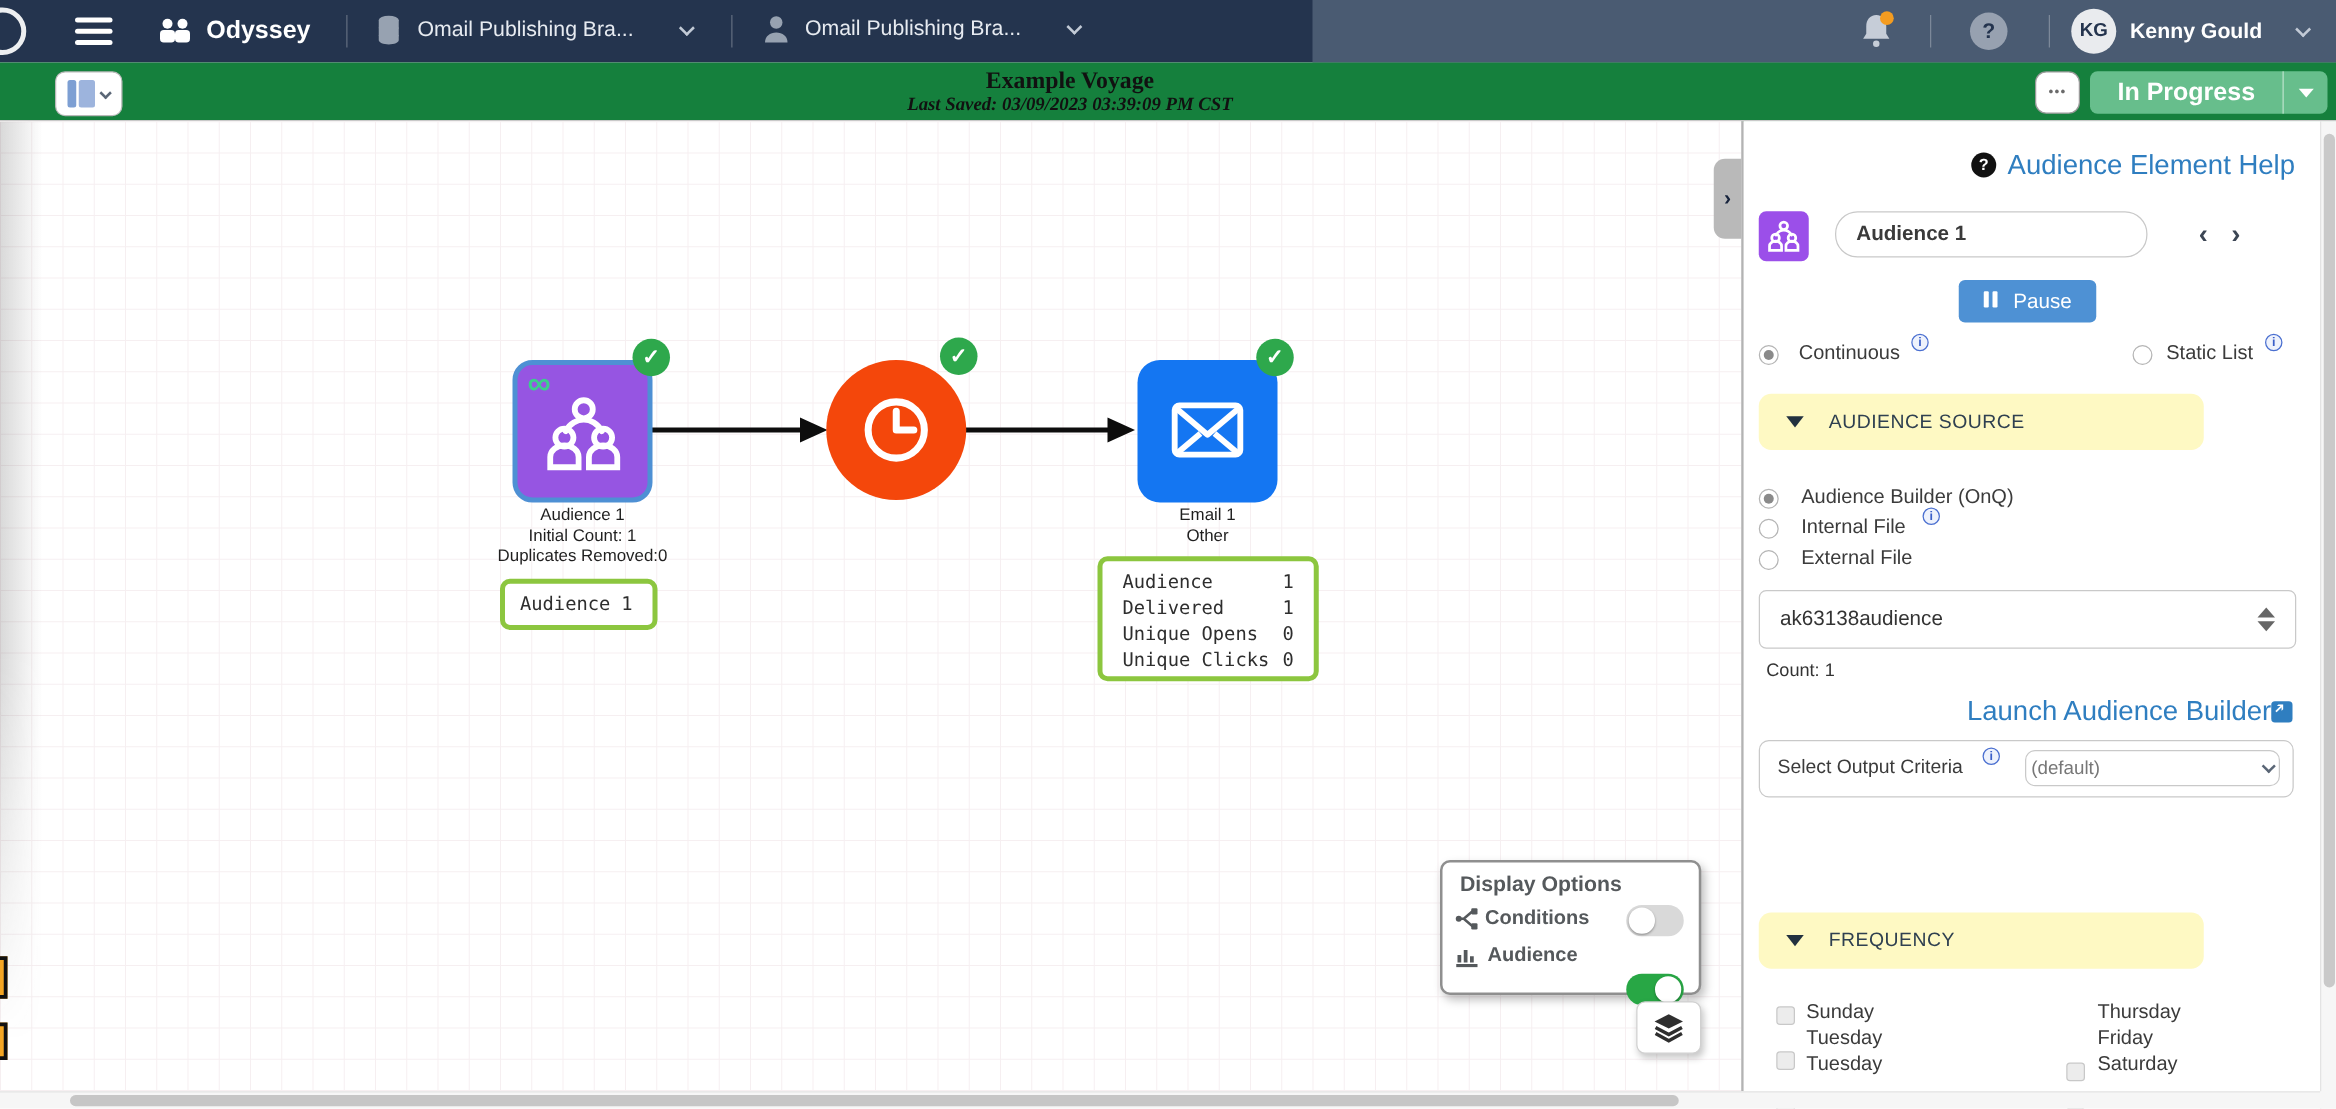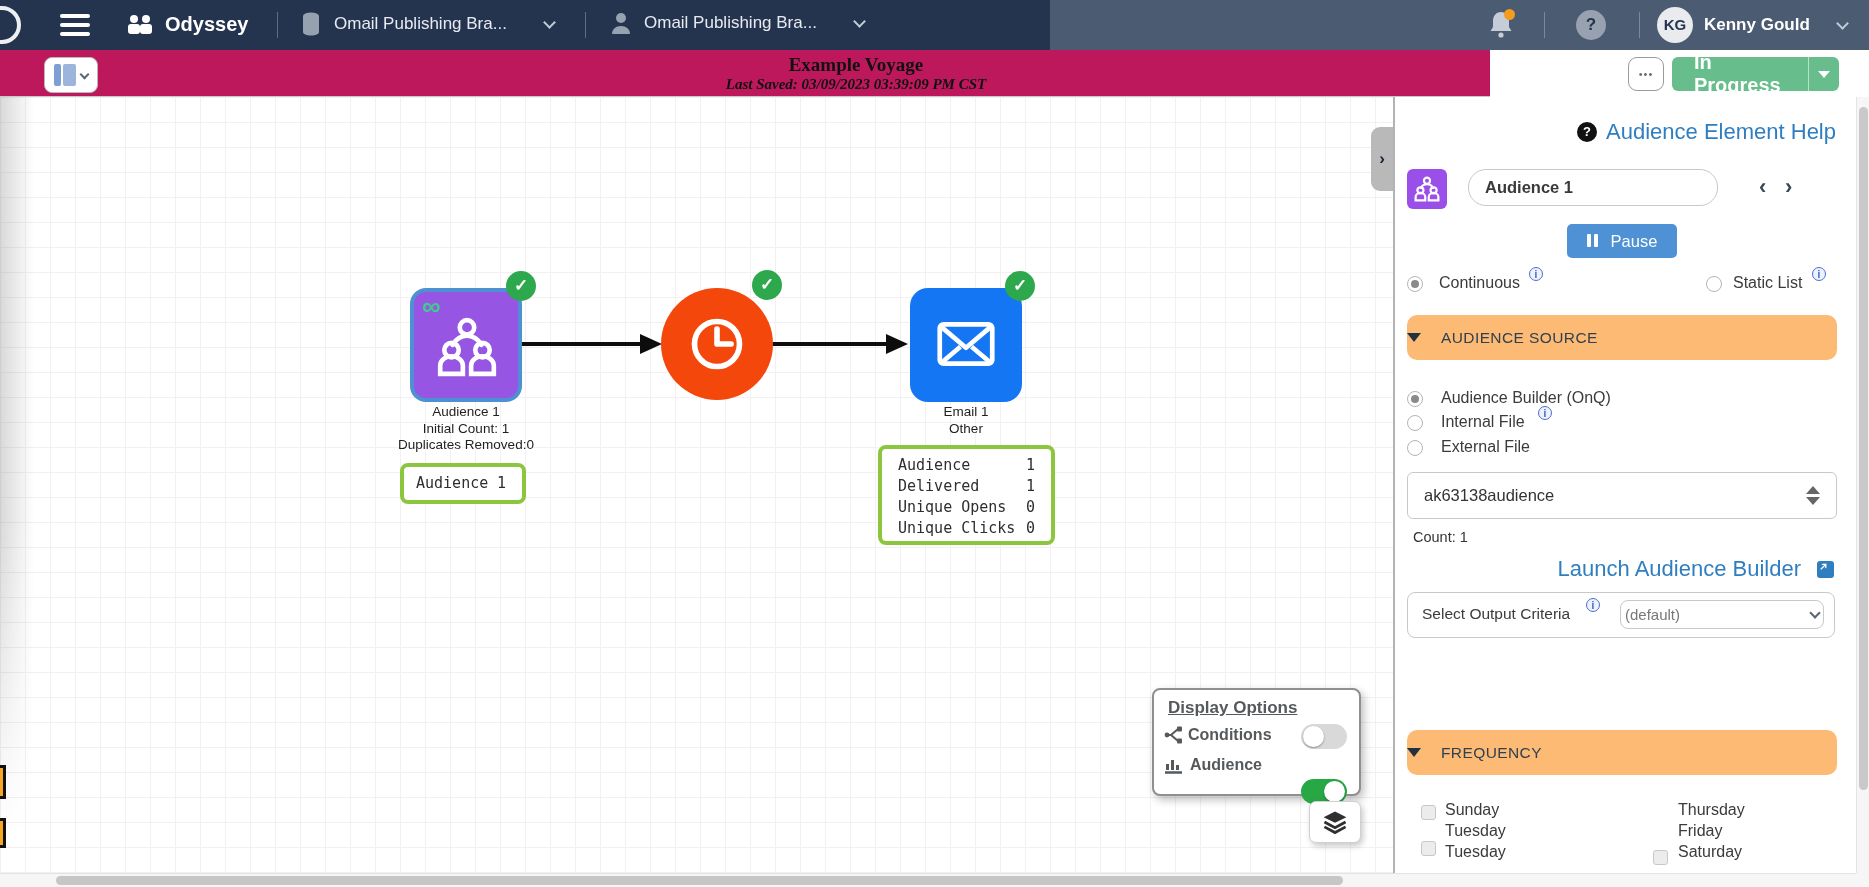--- a/index.html
+++ b/index.html
@@ -21,21 +21,21 @@
           border-bottom:2px solid #C2CAD6; transform:rotate(45deg); }
   .chev.dark { border-color:#5a6676; }
   .qcircle { width:30px; height:30px; border-radius:50%; background:#97A1B0; color:#24344E;
              font-weight:bold; font-size:17px; text-align:center; line-height:30px; }
   .avatar { width:36px; height:36px; border-radius:50%; background:#E9EBEE; color:#24344E;
             font-weight:bold; font-size:15px; text-align:center; line-height:36px; }
   .username { color:#fff; font-size:17px; font-weight:600; }
   .bell-badge { width:11px; height:11px; border-radius:50%; background:#F49C20; }
 
   
-  .toolbar { left:0; top:50px; width:1490px; height:47px; background:#be185d; border-bottom:1px solid #c9c9c9; }
+  .toolbar { left:0; top:50px; width:1869px; height:47px; background:#15803d; border-bottom:1px solid #c9c9c9; }
   .tool-btn { border:1px solid #b9b9b9; border-radius:8px; background:#fff; }
   .layout-ic b { display:inline-block; height:22px; border-radius:2px; }
   .voyage-title { font-family:"Liberation Serif", serif; font-weight:bold; font-size:19px; color:#111; text-align:center; }
   .voyage-saved { font-family:"Liberation Serif", serif; font-weight:bold; font-style:italic; font-size:15px; color:#111; text-align:center; }
   .more-btn { width:36px; height:34px; border:1px solid #9a9a9a; border-radius:9px; background:#fff;
               color:#6b6b6b; font-size:11px; letter-spacing:1px; text-align:center; line-height:32px; }
   .status-btn { height:34px; background:#67BE8C; border-radius:6px; color:#fff; display:flex; align-items:center; }
   .status-main { padding:0 22px; font-size:20px; font-weight:bold; }
   .status-caret { width:36px; height:34px; border-left:1px solid rgba(255,255,255,.55);
                   display:flex; align-items:center; justify-content:center; }
@@ -98,22 +98,22 @@
   .nav-chev { font-size:22px; color:#3c4654; font-weight:bold; line-height:20px; }
   .pause-btn { width:110px; height:34px; background:#4E91D4; border-radius:5px; color:#fff; font-size:16.5px;
                display:flex; align-items:center; justify-content:center; gap:10px; }
   .pause-ic b { display:inline-block; width:4px; height:13px; background:#fff; margin-right:3px; border-radius:1px; }
   .radio { width:16px; height:16px; border:1.5px solid #b5b5b5; border-radius:50%; background:#fff; }
   .radio.on::after { content:""; display:block; width:8px; height:8px; margin:2.5px; border-radius:50%; background:#8a8a8a; }
   .opt-label { font-size:16px; color:#3b3b3b; }
   .info-ic { display:inline-block; width:14px; height:14px; border:1px solid #4a6fd0; border-radius:50%;
              color:#3a5fc8; font-size:10px; text-align:center; line-height:13px; vertical-align:6px;
              background:#eef2fc; font-weight:bold; }
-  .blue-bar { width:430px; height:45px; background:#fdba74; border-radius:10px; display:flex;
-              align-items:center; gap:20px; color:#2F4050; font-size:15.5px;
+  .blue-bar { width:356px; height:45px; background:#fef9c3; border-radius:10px; display:flex;
+              align-items:center; padding-left:22px; gap:20px; color:#2F4050; font-size:15.5px;
               letter-spacing:.4px; }
   .tri-down { width:0; height:0; border-left:7px solid transparent; border-right:7px solid transparent;
               border-top:9px solid #22313f; }
   .tri-right { width:0; height:0; border-top:7px solid transparent; border-bottom:7px solid transparent;
                border-left:9px solid #22313f; }
   .select-box { width:430px; height:47px; border:1px solid #c9c9c9; border-radius:6px; background:#fff;
                 display:flex; align-items:center; padding:0 16px; font-size:16.5px; color:#333; }
   .sort-arrows { margin-left:auto; display:flex; flex-direction:column; gap:3px; }
   .sort-arrows i { width:0; height:0; border-left:7px solid transparent; border-right:7px solid transparent; }
   .sort-up { border-bottom:8px solid #666; }
@@ -276,21 +276,21 @@
           <span>Unique Opens</span>
           <span>0</span>
         </div>
       <div class="stats-row">
           <span>Unique Clicks</span>
           <span>0</span>
         </div>
     </div>
 
     <div class="abs disp-panel" style="left:1152px;top:591px;">
-      <div class="abs disp-title" style="left:14px;top:8px;text-decoration:underline;">Display Options</div>
+      <div class="abs disp-title" style="left:14px;top:8px;">Display Options</div>
       <div class="abs" style="left:10px;top:35px;display:flex;align-items:center;gap:4px;">
         <svg width="20" height="20" viewBox="0 0 20 20">
           <g stroke="#55595C" stroke-width="2" fill="none">
               <path d="M2 10h5 M7 10l7-6 M7 10l7 6"></path>
             </g>
           <circle cx="3" cy="10" r="2.4" fill="#55595C"></circle>
             <rect x="13" y="1.5" width="5" height="5" rx="1" fill="#55595C"></rect>
             <rect x="13" y="13.5" width="5" height="5" rx="1" fill="#55595C"></rect>
         </svg>
         <span class="disp-row-label">Conditions</span>
@@ -375,21 +375,21 @@
     <span class="abs opt-label" style="left:46px;top:341px;">External File</span>
 
     <div class="abs select-box" style="left:12px;top:375px;">
       <span>ak63138audience</span>
       <span class="sort-arrows">
           <i class="sort-up"></i>
           <i class="sort-dn"></i>
         </span>
     </div>
     <span class="abs" style="left:18px;top:432px;font-size:14.5px;color:#333;">Count: 1</span>
-    <div class="abs" style="top:459px;right:22px;display:flex;align-items:center;gap:16px;">
+    <div class="abs" style="top:459px;right:22px;display:flex;align-items:center;gap:0;">
       <span class="link">Launch Audience Builder</span>
       <span class="ext-ic"></span>
     </div>
 
     <div class="abs output-box" style="left:12px;top:495px;">
       <span class="abs opt-label" style="left:14px;top:12px;font-size:15.5px;">Select Output Criteria</span>
       <span class="abs info-ic" style="left:178px;top:5px;">i</span>
       <div class="abs mini-select" style="left:212px;top:7px;">
         <span>(default)</span>
         <span class="chev dark" style="margin-left:auto;width:8px;height:8px;margin-top:-3px;"></span>

